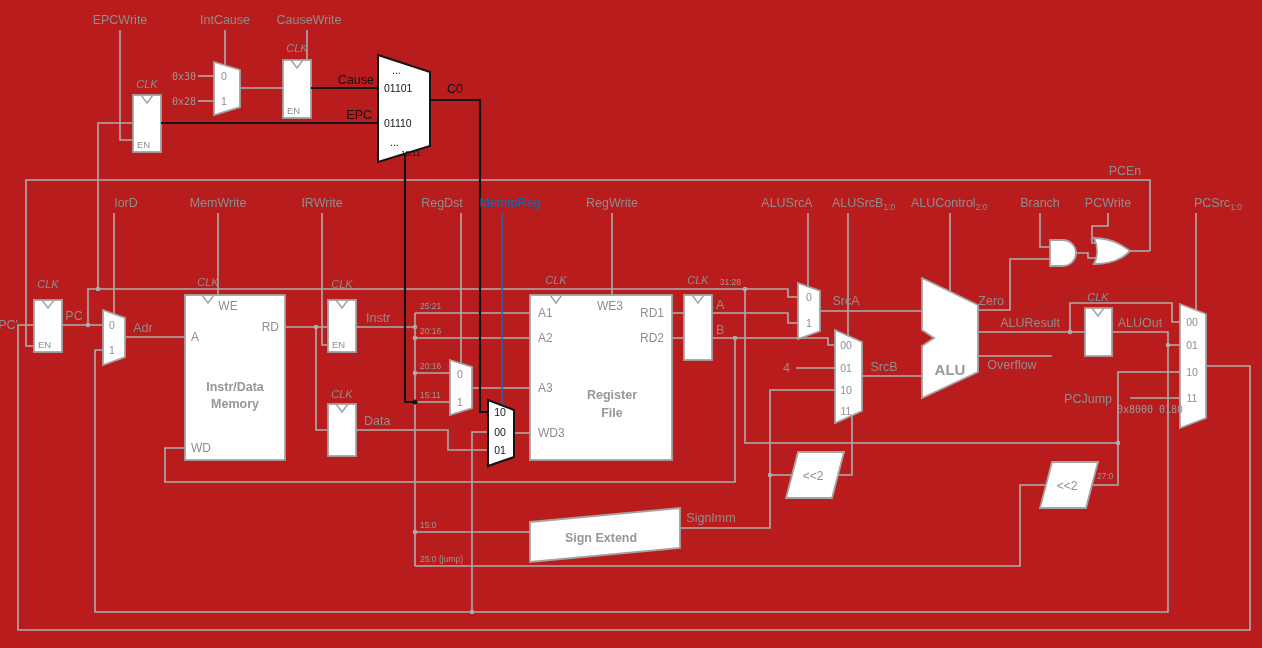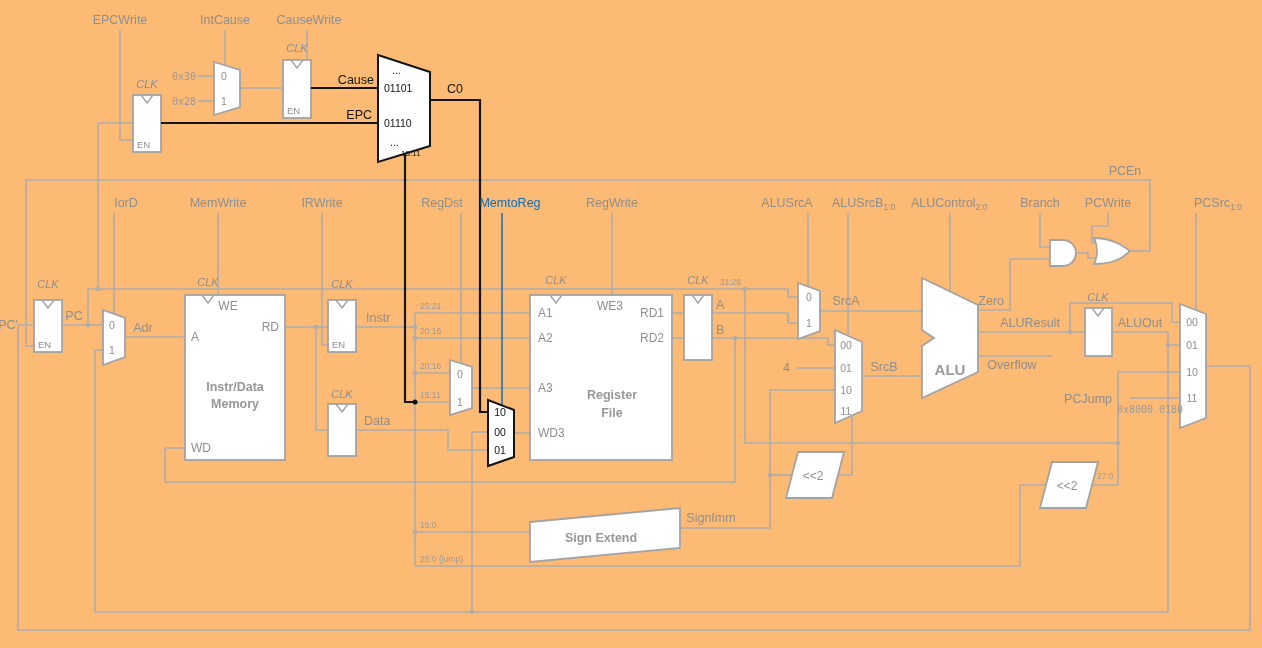--- a/index.html
+++ b/index.html
@@ -1,16 +1,16 @@
 <!DOCTYPE html>
 <html><head>
 <meta charset="utf-8">
 <style>
   html,body{margin:0;padding:0;background:#ffffff;}
-  .stage{width:1262px;height:648px;position:relative;background:#fdba74;}
+  .stage{width:1262px;height:648px;position:relative;background:#b91c1c;}
   svg{display:block;}
   text{font-family:"Liberation Sans",sans-serif;}
   .lbl{fill:#8e8e8e;font-size:12.5px;}
   .inner{fill:#8e8e8e;font-size:12px;}
   .bold{fill:#979797;font-size:12.5px;font-weight:bold;}
   .alutxt{fill:#9a9a9a;font-size:15px;font-weight:bold;}
   .clk{fill:#8e8e8e;font-size:11px;font-style:italic;}
   .en{fill:#8e8e8e;font-size:9.5px;}
   .muxn{fill:#8e8e8e;font-size:10.5px;}
   .small{fill:#9a9a9a;font-size:8.5px;}

